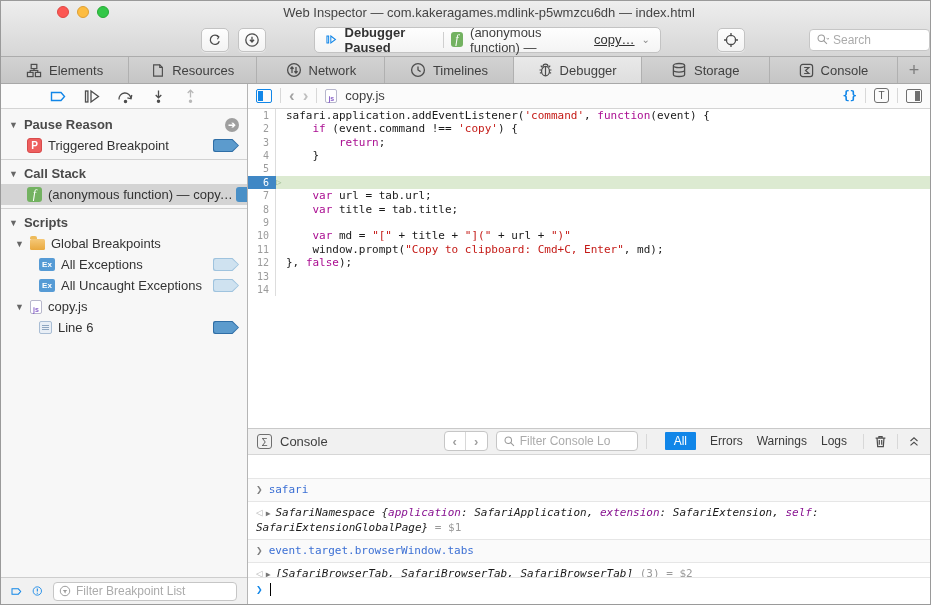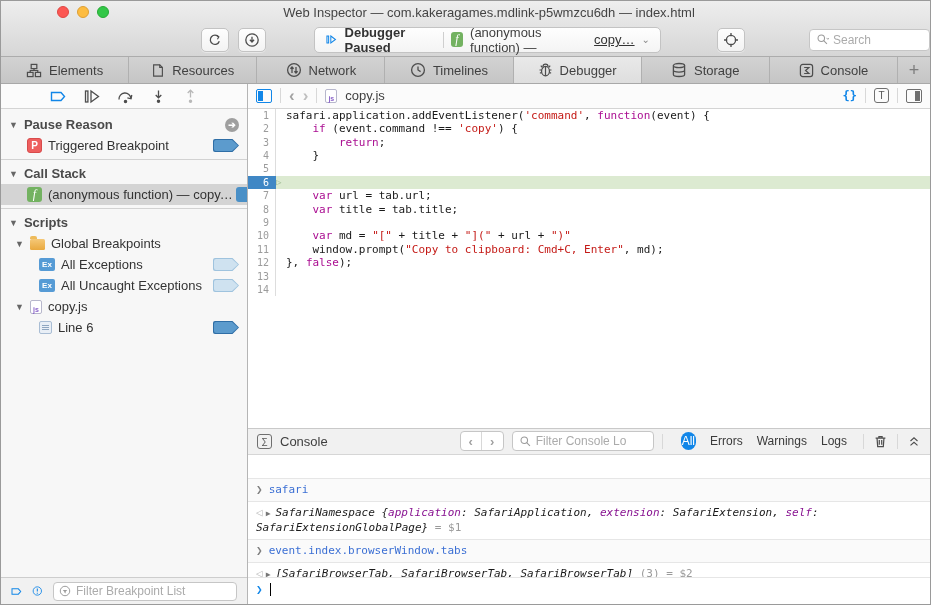--- a/index.html
+++ b/index.html
@@ -96,21 +96,21 @@
   .tok-k { color:var(--keyword); } .tok-s { color:var(--string); } .tok-p { color:#1a1a1a; }
 
   
   .consolebar { height:27px; background:#f1f1f1; border-top:1px solid #c9c9c9; border-bottom:1px solid #d6d6d6; display:flex; align-items:center; padding:0 9px; gap:8px; }
   .conlabel { font-size:13px; color:#3f3f3f; }
   .navpair { display:flex; height:20px; border:1px solid #c6c6c6; border-radius:4px; background:#fff; margin-left:auto; }
   .navpair span { width:21px; display:flex; align-items:center; justify-content:center; color:#9f9f9f; font-size:13px; font-weight:bold; }
   .navpair span:first-child { border-right:1px solid #d8d8d8; }
   .confilter { width:142px; height:20px; }
   .scopes { display:flex; align-items:center; gap:14px; margin-left:10px; font-size:12px; color:#3a3a3a; }
-  .scope.sel { background:var(--accent); color:#fff; border-radius:8px; padding:2px 1px; }
+  .scope.sel { background:var(--accent); color:#fff; border-radius:1px; padding:2px 9px; }
   .conicons { display:flex; align-items:center; gap:9px; margin-left:8px; }
   .conrows { height:123px; background:#fff; font-family:"DejaVu Sans Mono",monospace; font-size:11px; overflow:hidden; }
   .conspacer { height:23px; }
   .crow { border-top:1px solid #e6e6e6; padding:4px 8px 4px 8px; display:block; line-height:14px; }
   .crow.input { color:var(--consoleinput); background:#fafafa; }
   .crow .mark { color:#7f7f7f; margin-right:6px; }
   .crow .back { color:#c4c4c4; margin-right:3px; }
   .crow .exp { color:#777; font-size:8px; margin-right:5px; }
   .c-obj { font-style:italic; color:#1a1a1a; }
   .c-prop { font-style:italic; color:var(--property); }
@@ -420,21 +420,21 @@
           <svg class="ic" width="14" height="14" viewBox="0 0 16 16">
             <path d="M4 13l4-3.6 4 3.6M4 8l4-3.6 4 3.6"></path>
           </svg>
         </div>
       </div>
 
       <div class="conrows">
           <div class="conspacer"></div>
           <div class="crow input"><span class="mark">❯</span><span>safari</span></div>
           <div class="crow result"><span class="back">◁</span><span class="exp">▶</span><span class="c-obj">SafariNamespace {</span><span class="c-prop">application</span><span class="c-obj">: SafariApplication, </span><span class="c-prop">extension</span><span class="c-obj">: SafariExtension, </span><span class="c-prop">self</span><span class="c-obj">: SafariExtensionGlobalPage}</span><span class="c-dim"> = $1</span></div>
-          <div class="crow input"><span class="mark">❯</span><span>event.index.browserWindow.tabs</span></div>
+          <div class="crow input"><span class="mark">❯</span><span>event.target.browserWindow.tabs</span></div>
           <div class="crow result"><span class="back">◁</span><span class="exp">▶</span><span class="c-obj">[SafariBrowserTab, SafariBrowserTab, SafariBrowserTab]</span><span class="c-dim"> (3)</span><span class="c-dim"> = $2</span></div>
         </div>
 
       <div class="promptrow">
         <span class="pchev">❯</span>
         <span class="caret"></span>
       </div>
     </div>
   </div>
 </div>

